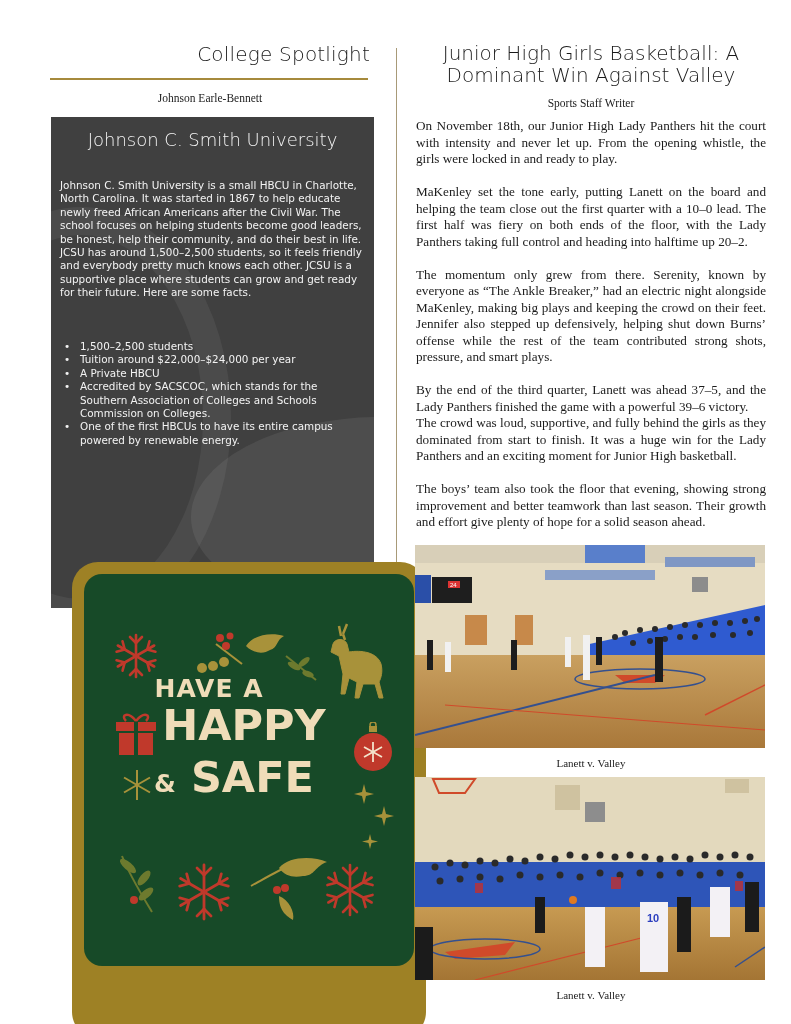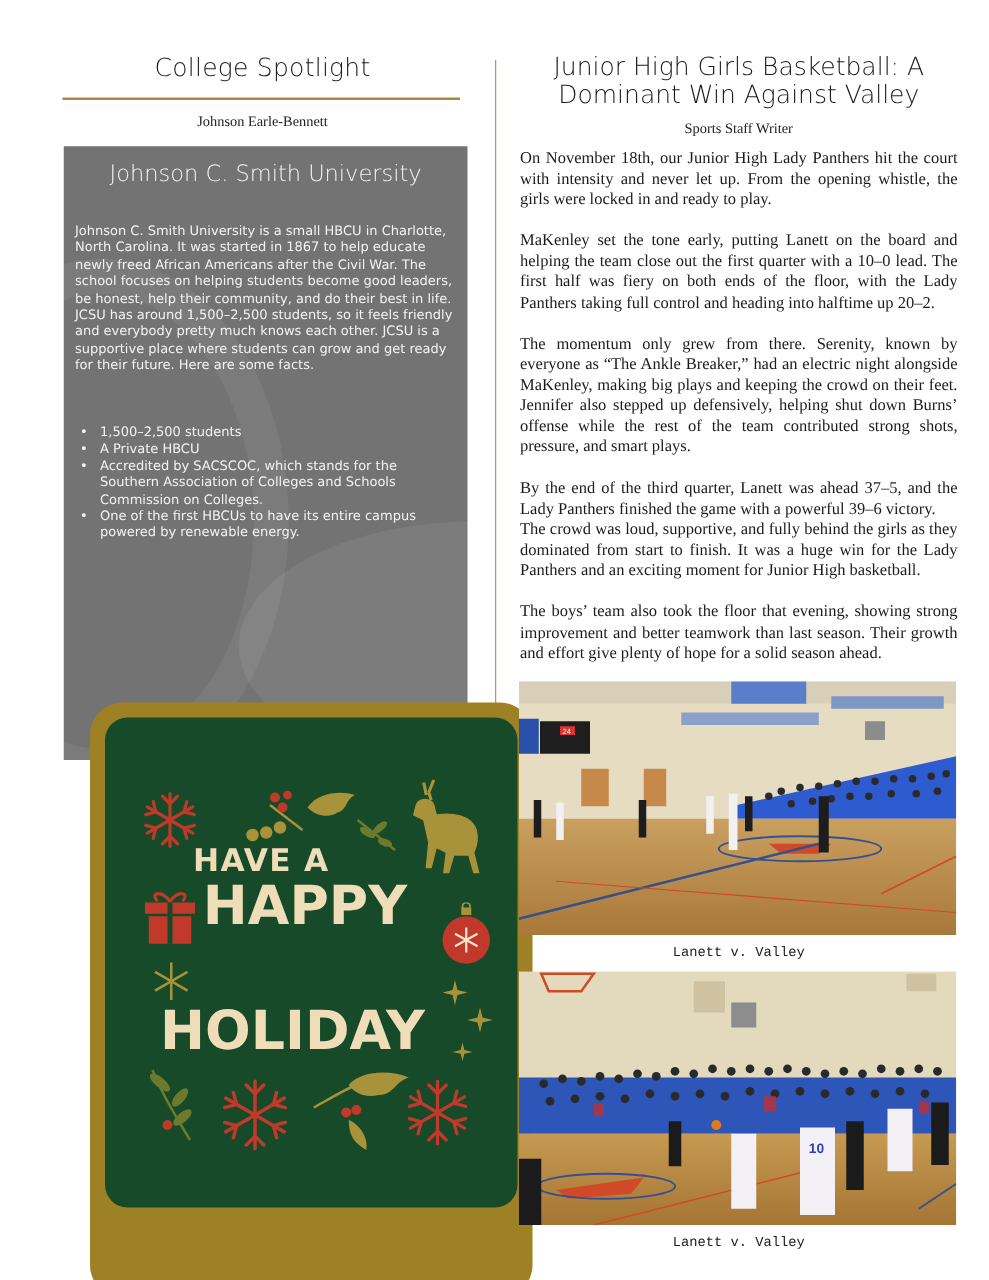--- a/index.html
+++ b/index.html
@@ -2,26 +2,26 @@
 <html><head>
 <meta charset="utf-8">
 <style>
   * { box-sizing: border-box; margin: 0; padding: 0; }
   html, body { width: 791px; height: 1024px; background: #ffffff; overflow: hidden; }
   body { position: relative; font-family: "Liberation Serif", serif; color: #222; }
 
   .col-divider { position: absolute; left: 396px; top: 48px; width: 1px; height: 955px; background: #a89a78; }
 
   
-  .left-title { position: absolute; left: 50px; top: 42px; width: 320px; text-align: center;
+  .left-title { position: absolute; left: 50px; top: 42px; width: 320px; text-align: right;
     font-family: "DejaVu Sans", sans-serif; font-weight: 300; font-size: 20px; color: #1a1a1a; letter-spacing: 0.2px; }
   .gold-rule { position: absolute; left: 50px; top: 78px; width: 318px; height: 2px; background: #a68a3c; }
   .byline-left { position: absolute; left: 50px; top: 92px; width: 320px; text-align: center; font-size: 11.5px; color: #222; }
 
-  .spot-box { position: absolute; left: 51px; top: 117px; width: 323px; height: 491px; background: #737373; overflow: hidden; }
+  .spot-box { position: absolute; left: 51px; top: 117px; width: 323px; height: 491px; background: #404040; overflow: hidden; }
   .spot-box .swirl1 { position: absolute; left: -120px; top: 90px; width: 300px; height: 420px; border-radius: 50%;
     border: 28px solid rgba(255,255,255,0.06); }
   .spot-box .swirl2 { position: absolute; left: 140px; top: 300px; width: 380px; height: 200px; border-radius: 50%;
     background: rgba(255,255,255,0.07); }
   .spot-heading { position: absolute; left: 0; top: 12px; width: 100%; text-align: center;
     font-family: "DejaVu Sans", sans-serif; font-size: 18px; color: #f4f4f4; font-weight: 300; }
   .spot-body { position: absolute; left: 9px; top: 62px; width: 308px; font-family: "DejaVu Sans", sans-serif;
     font-size: 10.4px; line-height: 13.4px; color: #f3f3f3; }
   .spot-list { position: absolute; left: 12px; top: 223px; width: 302px; font-family: "DejaVu Sans", sans-serif;
     font-size: 10.4px; line-height: 13.4px; color: #f3f3f3; list-style: none; }
@@ -47,40 +47,41 @@
     font-family: "DejaVu Sans", sans-serif; font-weight: 300; font-size: 20px; line-height: 22px; color: #1a1a1a; }
   .byline-right { position: absolute; left: 416px; top: 97px; width: 350px; text-align: center; font-size: 11.5px; }
   .article { position: absolute; left: 416px; top: 118px; width: 350px; font-size: 13.2px; line-height: 16.5px;
     text-align: justify; color: #1b1b1b; }
   .article p { margin-bottom: 16.5px; }
   .article p.tight { margin-bottom: 0; }
 
   .photo { position: absolute; left: 415px; width: 376px; overflow: hidden; }
   .photo1 { top: 545px; height: 203px; }
   .photo2 { top: 777px; height: 203px; }
-  .caption { position: absolute; left: 416px; width: 350px; text-align: center; font-size: 11px; color: #222; font-family: Liberation Mono, monospace; }
+  .caption { position: absolute; left: 416px; width: 350px; text-align: center; font-size: 11px; color: #222; }
   .cap1 { top: 757px; }
   .cap2 { top: 989px; }
 </style>
 </head>
 <body>
 
 <div class="col-divider"></div>
 
 <div class="left-title">College Spotlight</div>
 <div class="gold-rule"></div>
 <div class="byline-left">Johnson Earle-Bennett</div>
 
 <div class="spot-box">
   <div class="swirl1"></div>
   <div class="swirl2"></div>
   <div class="spot-heading">Johnson C. Smith University</div>
   <div class="spot-body">Johnson C. Smith University is a small HBCU in Charlotte, North Carolina. It was started in 1867 to help educate newly freed African Americans after the Civil War. The school focuses on helping students become good leaders, be honest, help their community, and do their best in life. JCSU has around 1,500–2,500 students, so it feels friendly and everybody pretty much knows each other. JCSU is a supportive place where students can grow and get ready for their future. Here are some facts.</div>
   <ul class="spot-list">
     <li>1,500–2,500 students</li>
+    <li>Tuition around $22,000–$24,000 per year</li>
     <li>A Private HBCU</li>
     <li>Accredited by SACSCOC, which stands for the Southern Association of Colleges and Schools Commission on Colleges.</li>
     <li>One of the first HBCUs to have its entire campus powered by renewable energy.</li>
   </ul>
 </div>
 
 <div class="holiday">
   <div class="holiday-inner">
 
     <svg class="deco" style="left:28px;top:58px" width="48" height="48" viewBox="-24 -24 48 48">
@@ -152,21 +153,21 @@
     <svg class="deco" style="left:270px;top:210px" width="40" height="70" viewBox="0 0 40 70">
       <g fill="#a8923a">
         <path d="M10 0 L12 8 L20 10 L12 12 L10 20 L8 12 L0 10 L8 8Z"></path>
         <path d="M30 22 L32 30 L40 32 L32 34 L30 42 L28 34 L20 32 L28 30Z"></path>
         <path d="M16 50 L17.5 56 L24 57.5 L17.5 59 L16 65 L14.5 59 L8 57.5 L14.5 56Z"></path>
       </g>
     </svg>
 
     <div class="hol-text hol-l1">HAVE A</div>
     <div class="hol-text hol-l2">HAPPY</div>
-    <div class="hol-text hol-l4">HOLIDAY</div>
+    <div class="hol-text hol-l3"><span class="amp">&amp;</span> <span>SAFE</span></div>
 
     <svg class="deco" style="left:32px;top:278px" width="42" height="62" viewBox="0 0 42 62">
       <path d="M6 4 C14 24, 24 40, 36 60" stroke="#6d7a2e" stroke-width="2" fill="none"></path>
       <ellipse cx="12" cy="14" rx="10" ry="4" fill="#6d7a2e" transform="rotate(40 12 14)"></ellipse>
       <ellipse cx="28" cy="26" rx="9" ry="4" fill="#6d7a2e" transform="rotate(-50 28 26)"></ellipse>
       <ellipse cx="30" cy="42" rx="9" ry="4" fill="#6d7a2e" transform="rotate(-40 30 42)"></ellipse>
       <circle cx="18" cy="48" r="4" fill="#c0392b"></circle>
     </svg>
     <svg class="deco" style="left:90px;top:288px" width="60" height="60" viewBox="-30 -30 60 60">
       <g stroke="#c0392b" stroke-width="2.8" stroke-linecap="round" fill="none">

